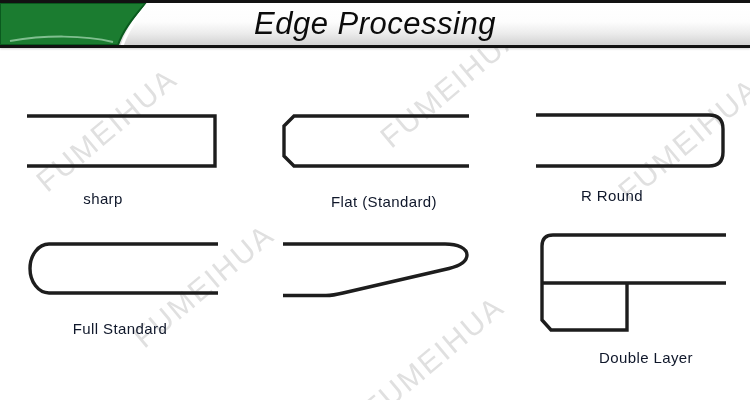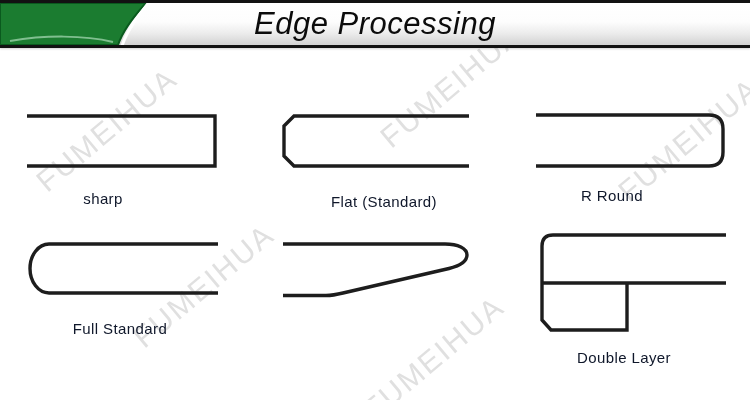--- a/index.html
+++ b/index.html
@@ -48,21 +48,21 @@
 
   .fig-label{
     position:absolute;width:200px;text-align:center;z-index:2;
     font-size:15px;color:#0f172a;letter-spacing:.4px;white-space:nowrap;
   }
   .lbl-sharp{left:3px;top:190px;}
   .lbl-flat{left:284px;top:193px;}
   .lbl-rround{left:512px;top:187px;}
   .lbl-bullnose{left:20px;top:320px;}
   .lbl-duck{left:252px;top:322px;}
-  .lbl-double{left:524px;top:349px;}
+  .lbl-double{left:546px;top:349px;}
 </style>
 </head>
 <body>
 
 <div id="stage">
 
   <div class="wm wm1">FUMEIHUA</div>
   <div class="wm wm2">FUMEIHUA</div>
   <div class="wm wm3">FUMEIHUA</div>
   <div class="wm wm4">FUMEIHUA</div>

